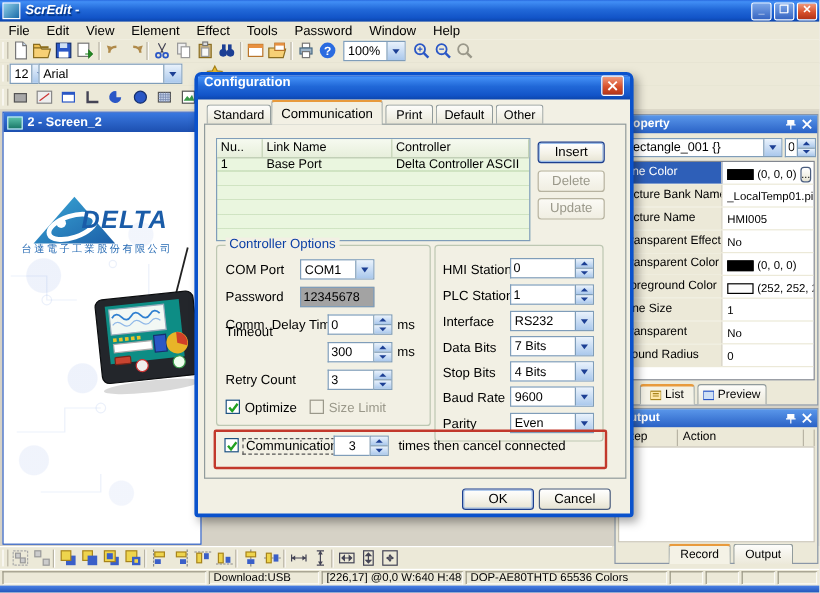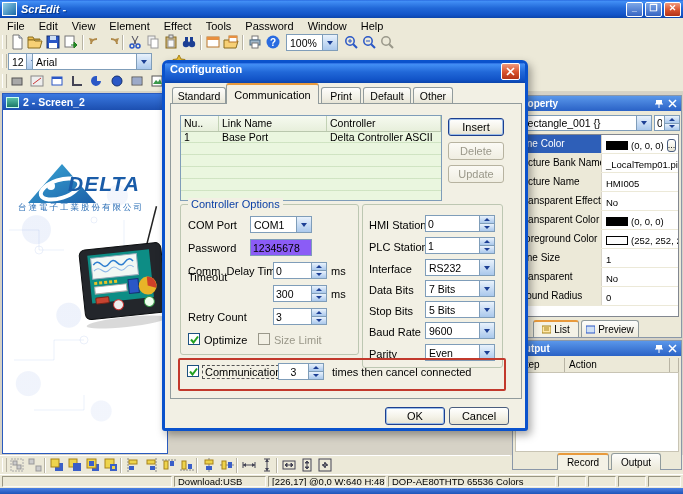--- a/index.html
+++ b/index.html
@@ -22,21 +22,21 @@
   .combo{background:#fff;border:1px solid #7f9db9;display:flex;align-items:center;font-size:10.5px;box-sizing:border-box}
   .combo-val{flex:1;padding-left:3px;white-space:nowrap;overflow:hidden}
   .combo-btn{width:14px;align-self:stretch;background:linear-gradient(180deg,#e9f2fc,#aac8ec);border-left:1px solid #7f9db9;display:flex;align-items:center;justify-content:center}
   .tri-dn{width:0;height:0;border-left:3px solid transparent;border-right:3px solid transparent;border-top:4px solid #1c3f94}
   .tri-up-s{width:0;height:0;border-left:3px solid transparent;border-right:3px solid transparent;border-bottom:3px solid #1c3f94}
   .tri-dn-s{width:0;height:0;border-left:3px solid transparent;border-right:3px solid transparent;border-top:3px solid #1c3f94}
   
   .btn{background:linear-gradient(180deg,#fff,#f4f2e8 55%,#e6e3d2);border:1px solid #4a5d7e;border-radius:3px;font:11px "Liberation Sans",sans-serif;text-align:center;padding:0;display:flex;align-items:center;justify-content:center;box-sizing:border-box}
   .btn.focusring{border-color:#1d3f8f;box-shadow:inset 0 0 0 1px #9abce8}
   .btn.off{color:#9a988a;border-color:#b7b3a0;background:linear-gradient(180deg,#fbfaf5,#f0eee2)}
-  .input{background:#8b5cf6;border:1px solid #7f9db9;font:10.5px "Liberation Sans",sans-serif;padding:0 2px;box-sizing:border-box;margin:0}
+  .input{background:#a3a3a3;border:1px solid #7f9db9;font:10.5px "Liberation Sans",sans-serif;padding:0 2px;box-sizing:border-box;margin:0}
   .spinwrap{display:flex;box-sizing:border-box}
   .spin-in{flex:1;min-width:0;background:#fff;border:1px solid #7f9db9;border-right:none;font:10.5px "Liberation Sans",sans-serif;padding:0 2px;box-sizing:border-box}
   .spin-btns{width:14px;display:flex;flex-direction:column;border:1px solid #7f9db9}
   .spin-b{flex:1;background:linear-gradient(180deg,#e9f2fc,#aac8ec);display:flex;align-items:center;justify-content:center}
   .spin-b + .spin-b{border-top:1px solid #7f9db9}
   .cb{width:12px;height:12px;background:#fff;border:1px solid #1c5180;display:flex;align-items:center;justify-content:center;box-sizing:border-box}
   .cb.off{border-color:#9a988a;background:#f2f0e4}
   .group{border:1px solid #bdc7b2;border-radius:3px}
   .group-legend{position:absolute;background:#f2f0e4;padding:0 3px;color:#0b3fa5}
   
@@ -770,21 +770,21 @@
     <div class="fldlabel" style="left:204px;top:221px;z-index:5">Data Bits</div>
     <div class="combo abs" style="left:260px;top:217px;width:70px;height:17px;z-index:5">
       <span class="combo-val">7 Bits</span>
       <span class="combo-btn">
           <i class="tri-dn"></i>
         </span>
     </div>
 
     <div class="fldlabel" style="left:204px;top:242px;z-index:5">Stop Bits</div>
     <div class="combo abs" style="left:260px;top:238px;width:70px;height:17px;z-index:5">
-      <span class="combo-val">5 Bits</span>
+      <span class="combo-val">4 Bits</span>
       <span class="combo-btn">
           <i class="tri-dn"></i>
         </span>
     </div>
 
     <div class="fldlabel" style="left:204px;top:263px;z-index:5">Baud Rate</div>
     <div class="combo abs" style="left:260px;top:259px;width:70px;height:17px;z-index:5">
       <span class="combo-val">9600</span>
       <span class="combo-btn">
           <i class="tri-dn"></i>

